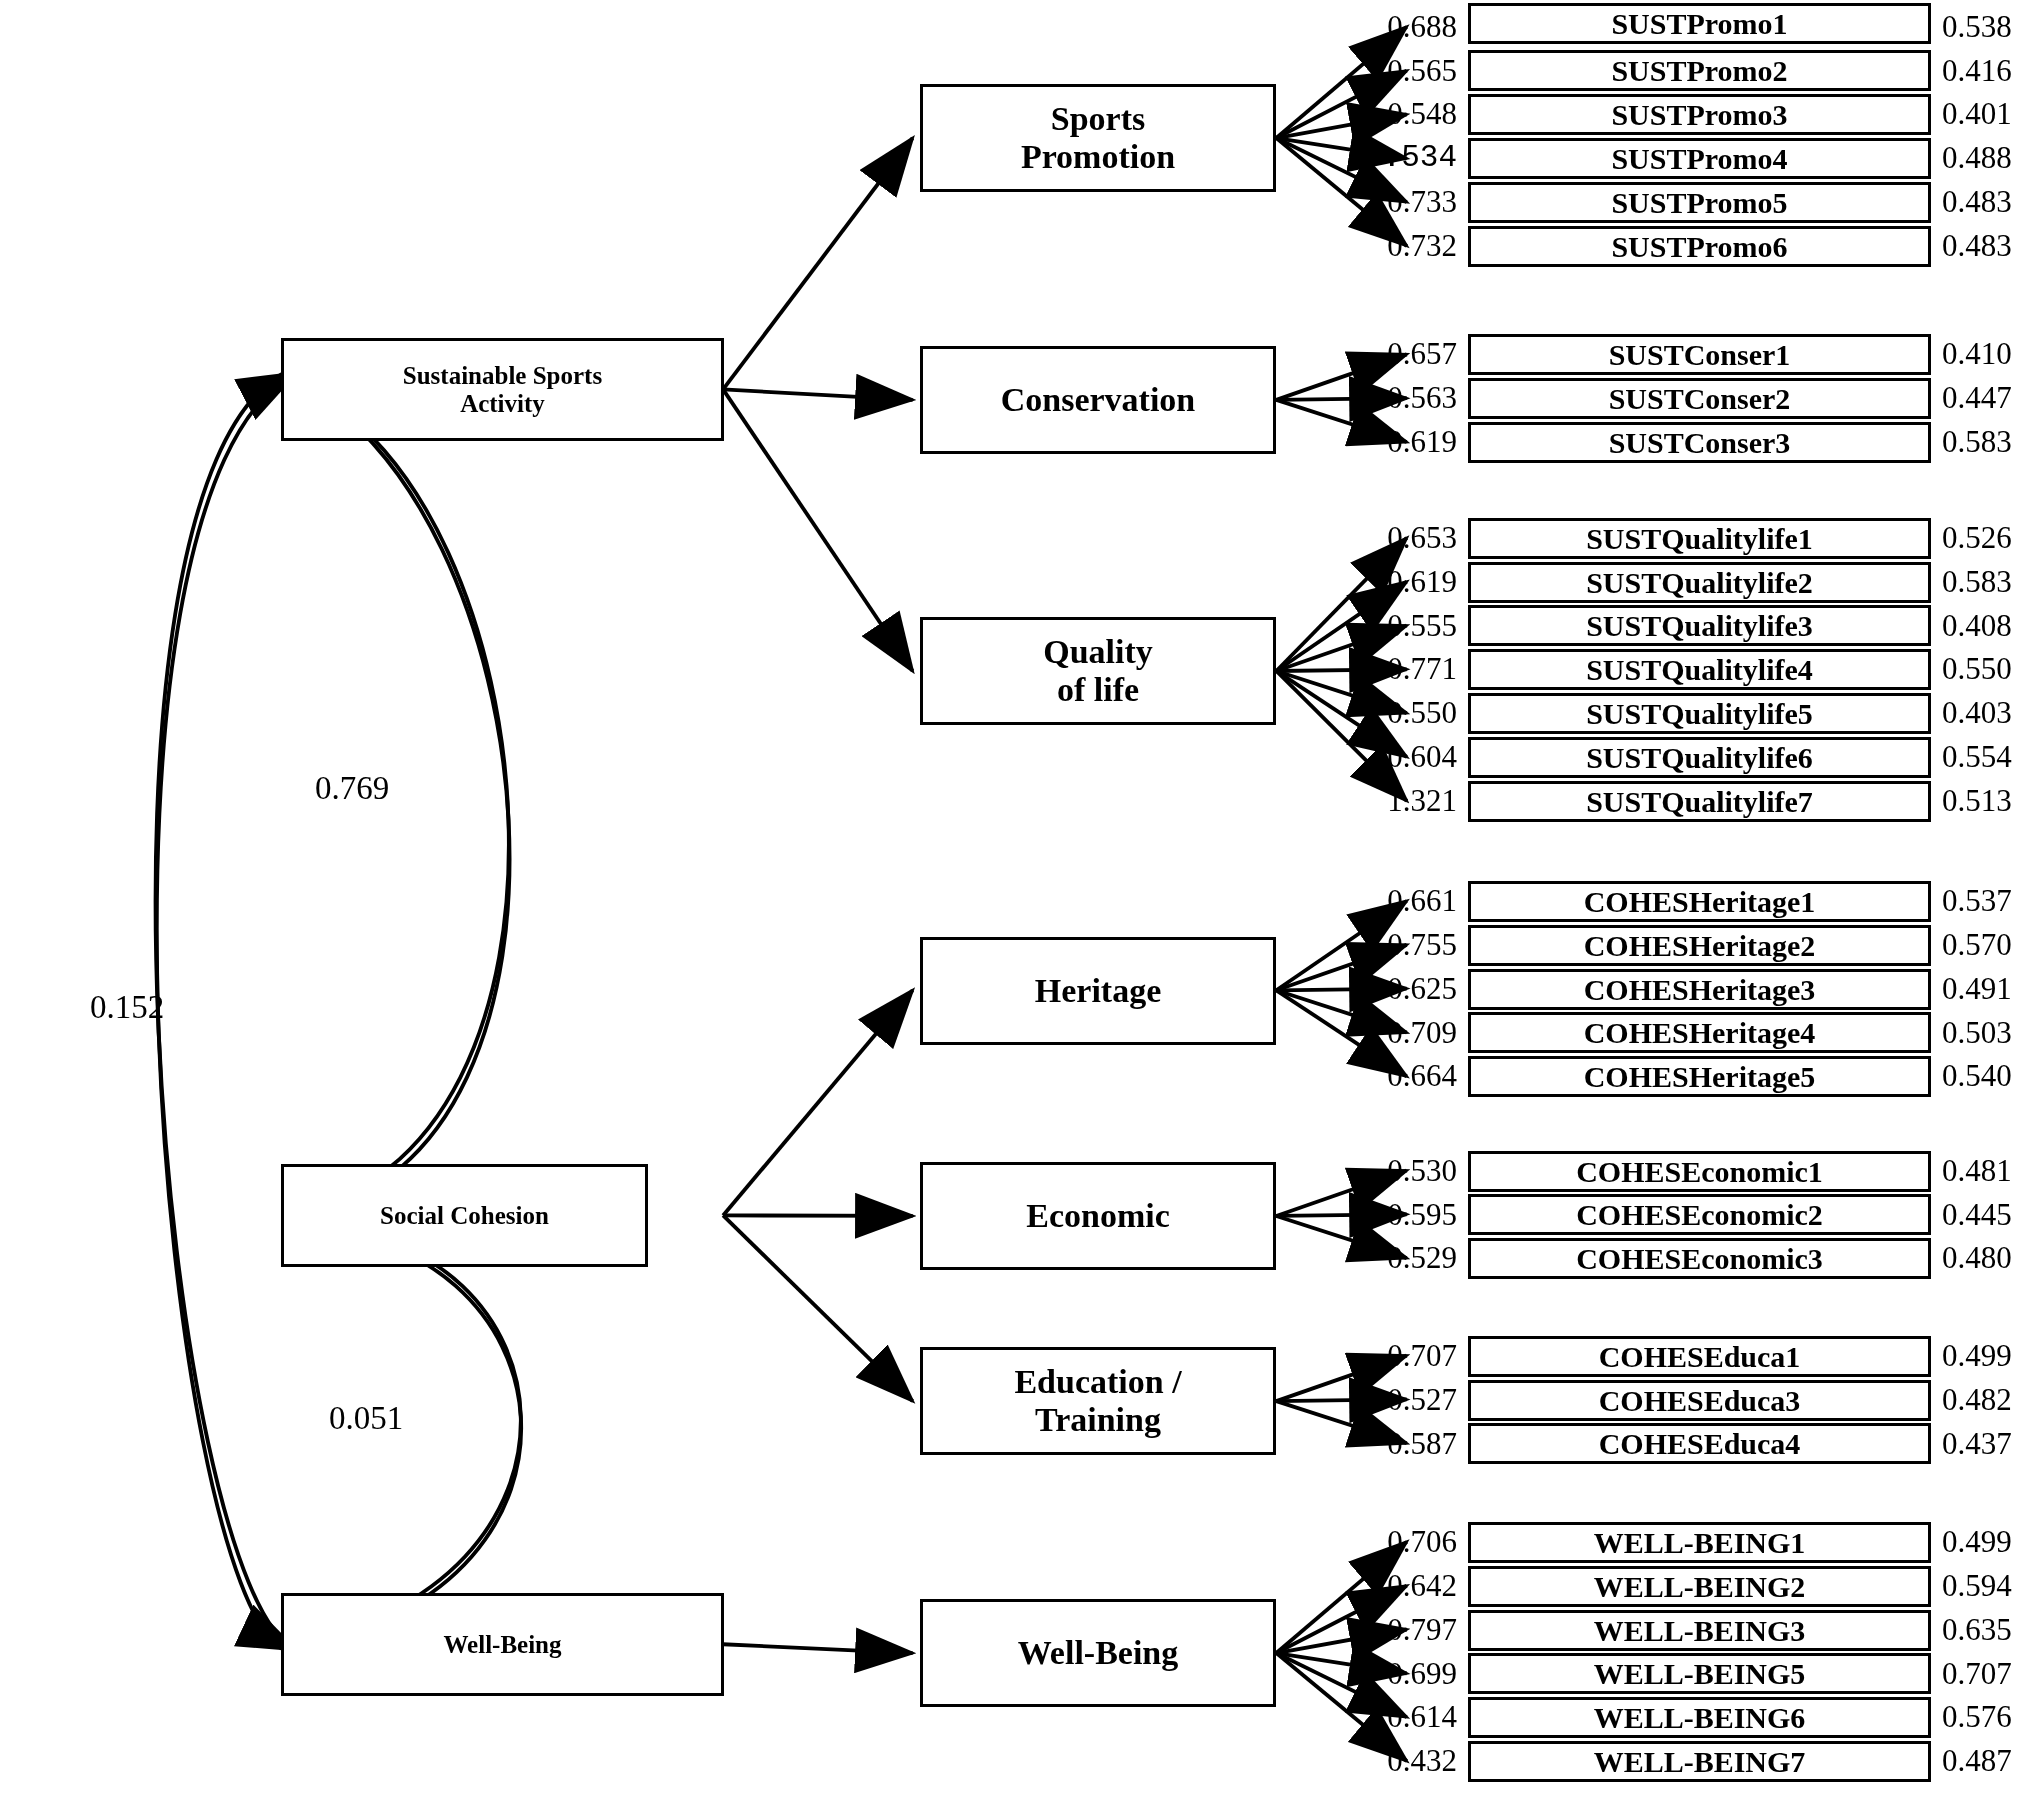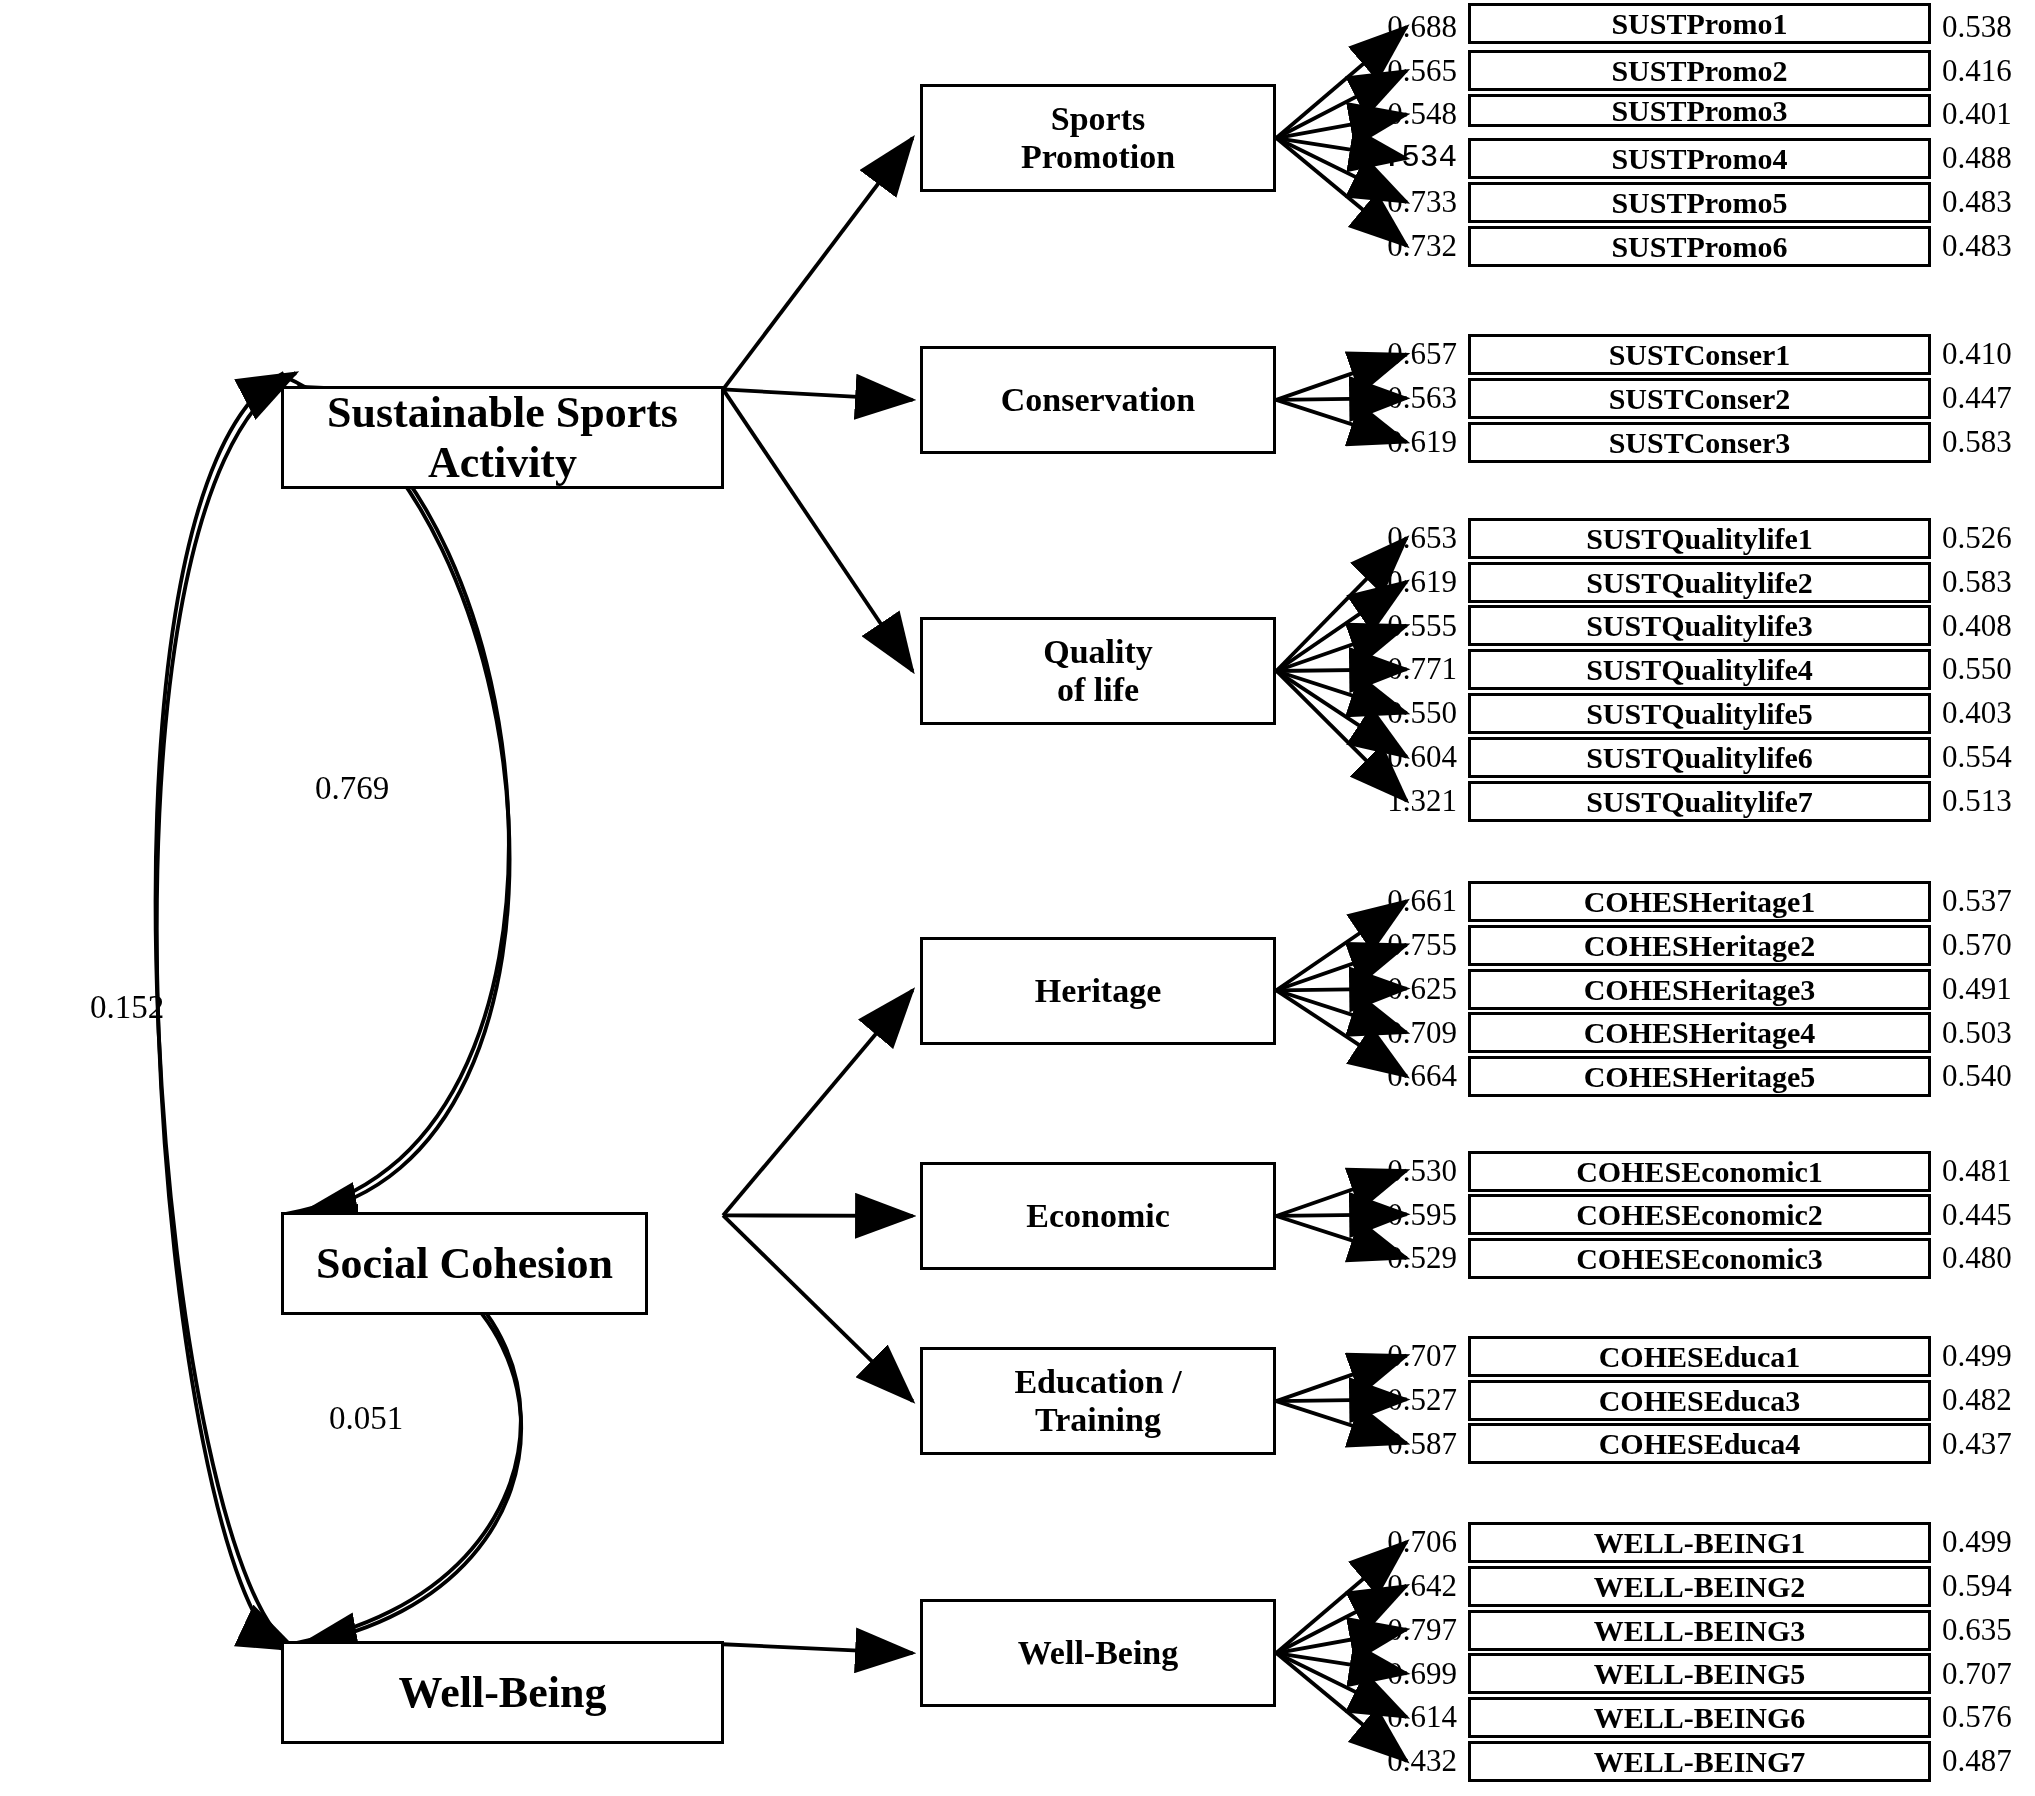--- a/index.html
+++ b/index.html
@@ -2,21 +2,21 @@
 <html style="font-size:8.8px"><head>
 <meta charset="utf-8">
 <style>
   html,body{margin:0;padding:0;background:#ffffff;}
   #root{position:relative;width:2035px;height:1796px;background:#ffffff;
         font-family:"Liberation Serif","DejaVu Serif",serif;overflow:hidden;}
   svg#wires{position:absolute;left:0;top:0;width:2035px;height:1796px;}
   .node{position:absolute;border:3.8px solid #000;background:#fff;box-sizing:border-box;
         display:flex;align-items:center;justify-content:center;text-align:center;
         font-weight:bold;line-height:1.12;color:#000;}
-  .latent{font-size:44px;margin-top:48px;}
+  .latent{font-size:25px;}
   .dim{font-size:34px;}
   .ind{position:absolute;border:3.8px solid #000;background:#fff;box-sizing:border-box;
        display:flex;align-items:center;justify-content:center;text-align:center;
        font-size:30px;font-weight:bold;color:#000;}
   .num{position:absolute;font-size:31px;color:#000;white-space:nowrap;}
   .num.r{text-align:left;}
   .num.l{text-align:right;}
   .pathlbl{position:absolute;font-size:33px;color:#000;white-space:nowrap;}
 </style>
 </head>
@@ -89,21 +89,21 @@
       <div class="node dim" style="left: 920px; top: 937px; width: 356px; height: 108px;">Heritage</div>
       <div class="node dim" style="left: 920px; top: 1162px; width: 356px; height: 108px;">Economic</div>
       <div class="node dim" style="left: 920px; top: 1347px; width: 356px; height: 108px;">Education /<br>Training</div>
       <div class="node dim" style="left: 920px; top: 1599px; width: 356px; height: 108px;">Well-Being</div>
       <div class="ind" style="left: 1468px; top: 3px; width: 463px; height: 41px;">SUSTPromo1</div>
       <div class="num l" style="top: 8.8px; left: 0px; width: 1457px; text-align: right;">0.688</div>
       <div class="num r" style="top: 8.8px; left: 1942px;">0.538</div>
       <div class="ind" style="left: 1468px; top: 50px; width: 463px; height: 41px;">SUSTPromo2</div>
       <div class="num l" style="top: 53px; left: 0px; width: 1457px; text-align: right;">0.565</div>
       <div class="num r" style="top: 53px; left: 1942px;">0.416</div>
-      <div class="ind" style="left: 1468px; top: 94px; width: 463px; height: 33px;">SUSTPromo3</div>
+      <div class="ind" style="left: 1468px; top: 94px; width: 463px; height: 41px;">SUSTPromo3</div>
       <div class="num l" style="top: 96px; left: 0px; width: 1457px; text-align: right;">0.548</div>
       <div class="num r" style="top: 96px; left: 1942px;">0.401</div>
       <div class="ind" style="left: 1468px; top: 138px; width: 463px; height: 41px;">SUSTPromo4</div>
       <div class="num l" style="top: 140px; left: 0px; width: 1457px; text-align: right; font-family: Liberation Mono, monospace;">0.534</div>
       <div class="num r" style="top: 140px; left: 1942px;">0.488</div>
       <div class="ind" style="left: 1468px; top: 182px; width: 463px; height: 41px;">SUSTPromo5</div>
       <div class="num l" style="top: 184px; left: 0px; width: 1457px; text-align: right;">0.733</div>
       <div class="num r" style="top: 184px; left: 1942px;">0.483</div>
       <div class="ind" style="left: 1468px; top: 226px; width: 463px; height: 41px;">SUSTPromo6</div>
       <div class="num l" style="top: 228px; left: 0px; width: 1457px; text-align: right;">0.732</div>

